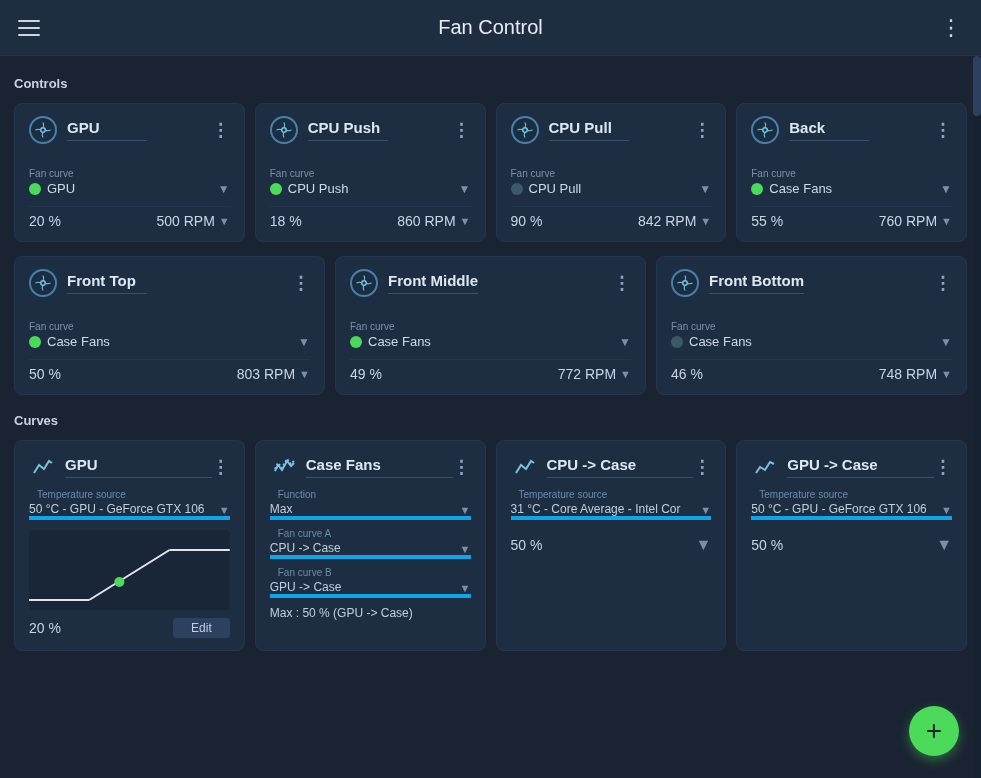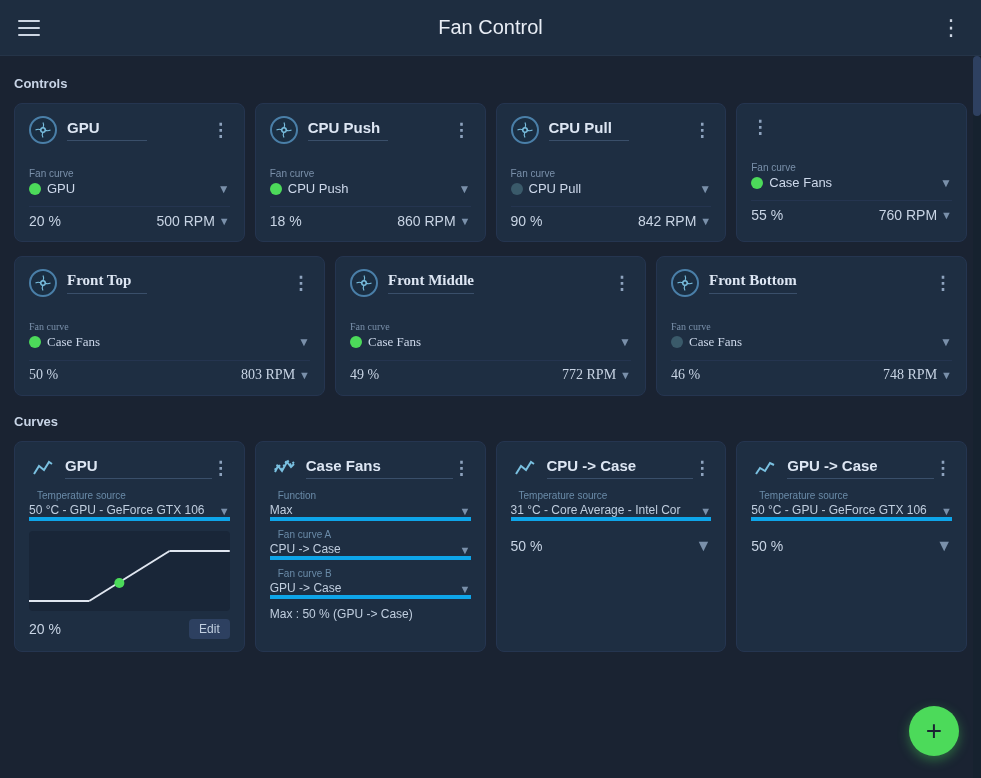--- a/index.html
+++ b/index.html
@@ -67,21 +67,20 @@
       display: grid;
       grid-template-columns: repeat(4, 1fr);
       gap: 10px;
       margin-bottom: 14px;
     }
     .cards-grid-3 {
       display: grid;
       grid-template-columns: repeat(3, 1fr);
       gap: 10px;
       margin-bottom: 18px;
-      font-family: Liberation Serif, serif;
     }
 
     
     .control-card {
       background: #1e2e42;
       border-radius: 8px;
       padding: 12px 14px 12px 14px;
       border: 1px solid #253550;
       position: relative;
     }
@@ -244,21 +243,21 @@
       margin-top: 8px;
     }
     .percent-val {
       font-size: 14px; color: #c8d4e4;
     }
     .edit-btn {
       background: #2d4060;
       border: none;
       color: #c0cedf;
       font-size: 12px;
-      padding: 3px 10px;
+      padding: 3px 18px;
       border-radius: 4px;
       cursor: pointer;
     }
 
     .max-label {
       font-size: 12px;
       color: #c0cedf;
       margin-top: 8px;
     }
 
@@ -407,20 +406,32 @@
         <div class="stat-percent">90 %</div>
         <div class="stat-rpm">
           <span>842 RPM</span>
           <span style="color:#7a90aa;font-size:11px;">▼</span>
         </div>
       </div>
     </div>
 
     <div class="control-card">
       <div class="card-header">
+        <div class="card-header-left">
+          <div class="fan-icon-circle">
+            <svg viewBox="0 0 24 24" fill="none" stroke="#7ac0e0" stroke-width="2">
+              <circle cx="12" cy="12" r="3"></circle>
+              <path d="M12 2 C12 2 14 6 12 9" stroke="#7ac0e0" stroke-width="1.5"></path>
+              <path d="M22 12 C22 12 18 14 15 12" stroke="#7ac0e0" stroke-width="1.5"></path>
+              <path d="M12 22 C12 22 10 18 12 15" stroke="#7ac0e0" stroke-width="1.5"></path>
+              <path d="M2 12 C2 12 6 10 9 12" stroke="#7ac0e0" stroke-width="1.5"></path>
+            </svg>
+          </div>
+          <div class="card-title">Back</div>
+        </div>
         <div class="card-menu-icon">⋮</div>
       </div>
       <div class="fan-curve-row">
         <div class="fan-curve-label">Fan curve</div>
         <div class="fan-curve-select">
           <div class="green-dot"></div>
           <div class="select-val">Case Fans</div>
           <div class="select-arrow">▼</div>
         </div>
       </div>

